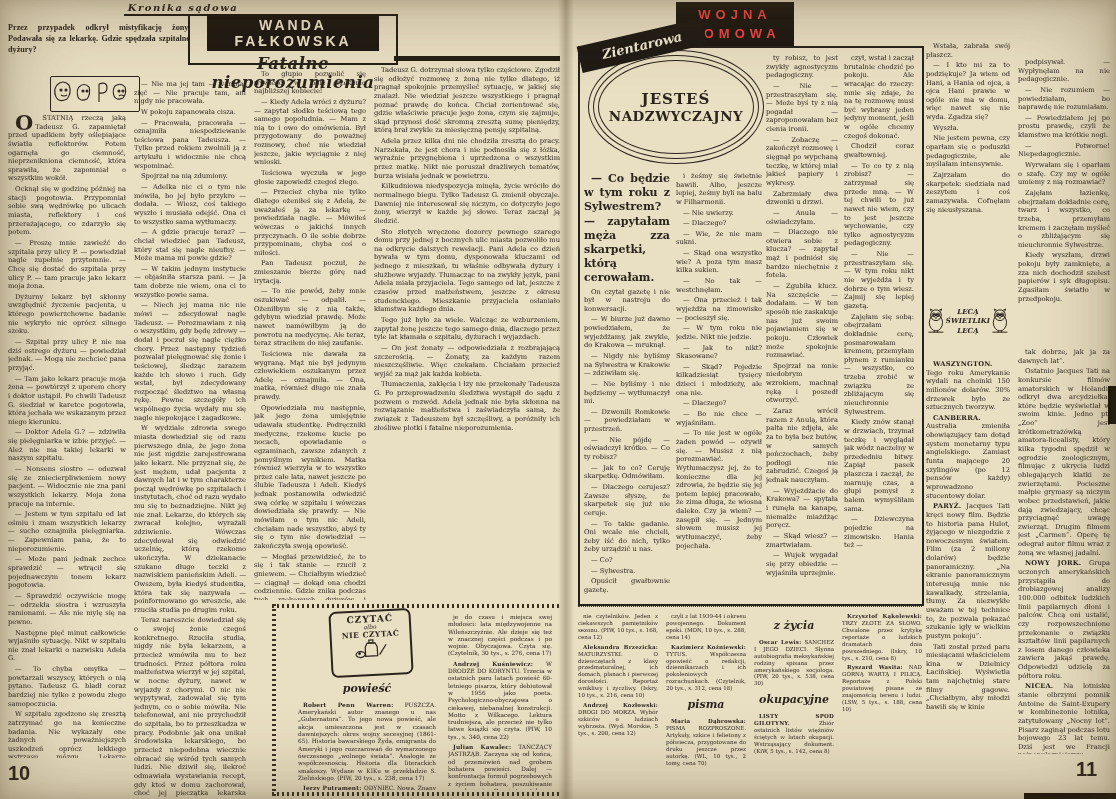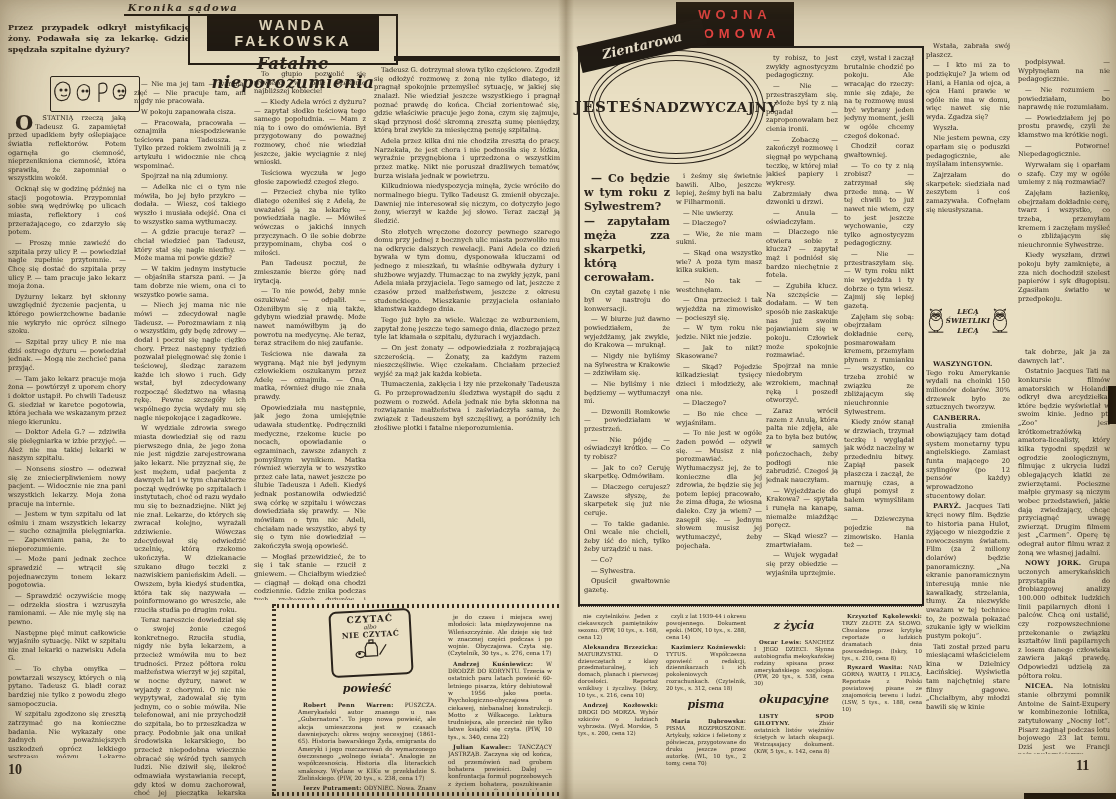--- a/index.html
+++ b/index.html
@@ -15,21 +15,21 @@
   .para.bold{font-weight:bold;font-size:11px;}
   .dropcap{float:left;font-weight:bold;font-size:21px;line-height:17px;margin:0 2px 0 0;}
   .cat-label{font-weight:bold;font-style:italic;font-size:8.5px;text-align:center;margin:3px 0;text-indent:0;}
   .smallcol{font-size:5.5px;line-height:1.26;}
   .smallcol .para{margin:0 0 3px;text-indent:5px;}
   .smallcol .cat-label{font-size:11px;margin:6px 0;}
   b{letter-spacing:.2px;}
   
   #kronika{left:124px;top:2px;width:118px;font:bold italic 10px "DejaVu Serif",serif;
     letter-spacing:1.5px;text-align:center;border-bottom:2.5px solid #241e16;padding-bottom:1px;}
-  #lead{left:8px;top:22px;width:182px;font-weight:bold;font-size:8.2px;line-height:1.35;text-align:justify;}
+  #lead{left:8px;top:22px;width:182px;font-weight:bold;font-size:8.2px;line-height:1.35;text-align:justify;font-family:Liberation Serif, serif;}
   #doodle{left:50px;top:76px;width:88px;height:34px;border:1.5px solid #2b241c;border-radius:2px;}
   #headline-box{left:188px;top:14px;width:206px;height:47px;border:2px solid #241e16;text-align:center;}
   #byline-bar{margin:-2px auto 0;width:172px;background:#1d1812;color:#ece3cb;
     font-family:"Liberation Sans",sans-serif;font-weight:bold;font-size:14px;letter-spacing:3px;padding:3px 0 2px;}
   #article-title{font:bold italic 16.5px "DejaVu Serif",serif;margin-top:3px;letter-spacing:.5px;}
   #rule{left:394px;top:56px;width:166px;height:5px;background:#241e16;}
   
   #review-box{left:272px;top:604px;width:288px;height:192px;}
   .orn{position:absolute;background:repeating-linear-gradient(90deg,#3a3022 0 2px,transparent 2px 5px);}
   .orn.v{background:repeating-linear-gradient(0deg,#3a3022 0 2px,transparent 2px 5px);}
@@ -40,26 +40,26 @@
   #stamp .l3{font:bold 7.5px "DejaVu Serif";letter-spacing:.5px;}
   
   #wojna-box{left:676px;top:2px;width:118px;height:44px;background:#1d1812;color:#ef4444;
     font-family:"Liberation Sans",sans-serif;font-weight:bold;font-size:13px;letter-spacing:5px;
     text-align:center;line-height:1.45;padding-top:4px;box-sizing:border-box;}
   #art-frame{left:578px;top:46px;width:342px;height:556px;border:2px solid #26211b;}
   #ribbon{left:578px;top:32px;width:128px;height:27px;background:#1f1a14;transform:rotate(-13deg);
     color:#efe7d2;font:bold italic 13px "DejaVu Serif",serif;text-align:center;line-height:27px;z-index:5;}
   #oval-wrap{left:588px;top:50px;width:176px;height:114px;}
   .ring{position:absolute;border:1.6px solid #2b241c;border-radius:50%;}
-  #oval-text{position:absolute;inset:0;display:flex;align-items:center;justify-content:center;}
+  #oval-text{position:absolute;inset:0;display:flex;flex-direction:column;align-items:center;justify-content:center;}
   #oval-text .t1{font:bold 15px "DejaVu Serif";letter-spacing:1px;}
   #oval-text .t2{font:bold 13.5px "DejaVu Serif";letter-spacing:.5px;}
   #owl-block{left:926px;top:288px;width:84px;height:66px;display:flex;align-items:center;justify-content:space-between;}
   #owl-caption{flex:1;text-align:center;font:bold italic 7px "DejaVu Serif";line-height:1.3;}
-  .pagenum{font-family:Liberation Serif, serif;font-weight:bold;font-size:14px;}
+  .pagenum{font-family:Liberation Sans, sans-serif;font-weight:bold;font-size:20px;}
   #listing-strip{left:578px;top:606px;width:344px;height:190px;border-top:1px dotted #4a4032;}
   .scanmark{background:#151009;}
 </style>
 </head>
 <body>
 
 <div id="spread">
 
   <div id="kronika" class="abs">Kronika sądowa</div>
 

